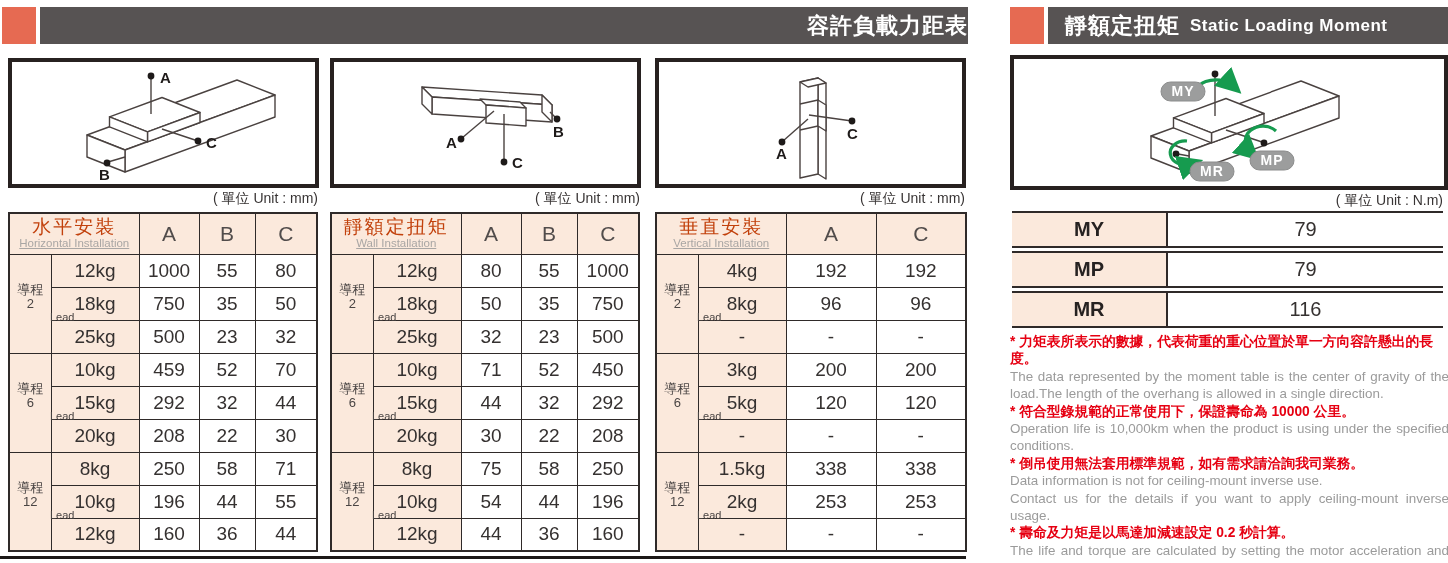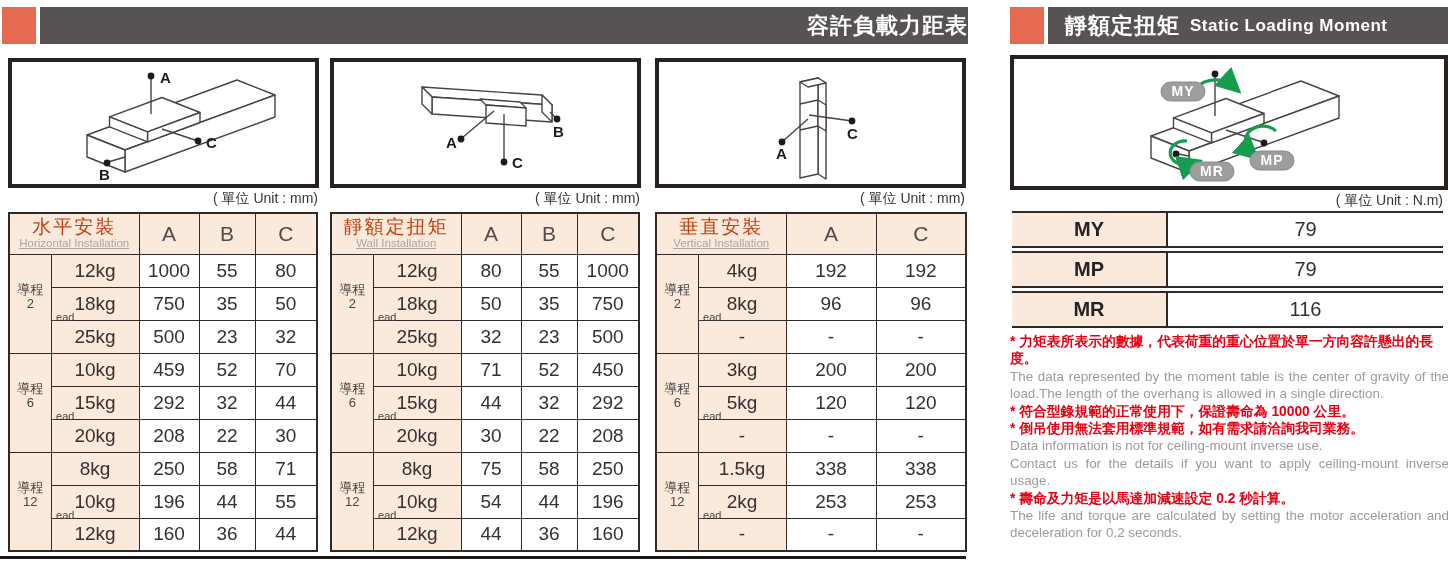--- a/index.html
+++ b/index.html
@@ -454,18 +454,19 @@
     <td class="m-label">MR</td>
     <td class="m-value">116</td>
   </tr>
 </tbody>
   </table>
 
 <div class="notes">
   <div class="note-zh">* 力矩表所表示的數據，代表荷重的重心位置於單一方向容許懸出的長度。</div>
   <div class="note-en">The data represented by the moment table is the center of gravity of the load.The length of the overhang is allowed in a single direction.</div>
   <div class="note-zh">* 符合型錄規範的正常使用下，保證壽命為 10000 公里。</div>
+  <div class="note-en">Operation life is 10,000km when the product is using under the specified conditions.</div>
   <div class="note-zh">* 倒吊使用無法套用標準規範，如有需求請洽詢我司業務。</div>
   <div class="note-en">Data information is not for ceiling-mount inverse use.</div>
   <div class="note-en">Contact us for the details if you want to apply ceiling-mount inverse usage.</div>
   <div class="note-zh">* 壽命及力矩是以馬達加減速設定 0.2 秒計算。</div>
   <div class="note-en">The life and torque are calculated by setting the motor acceleration and deceleration for 0.2 seconds.</div>
 </div>
 
 </body></html>

